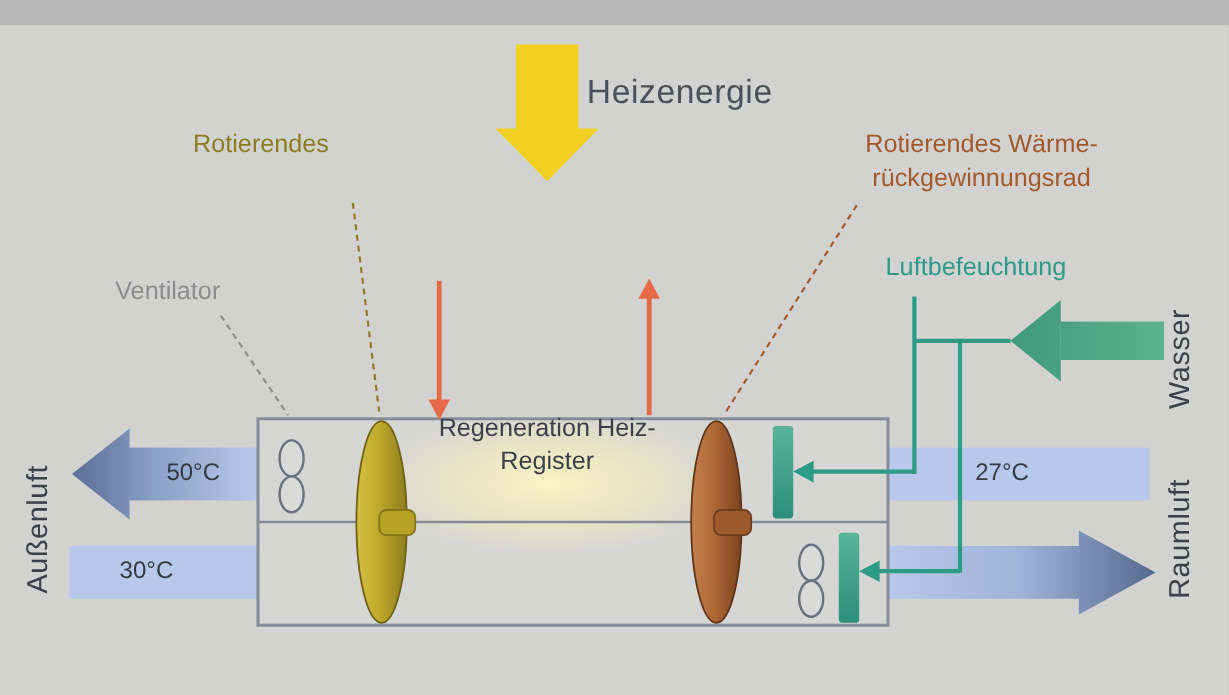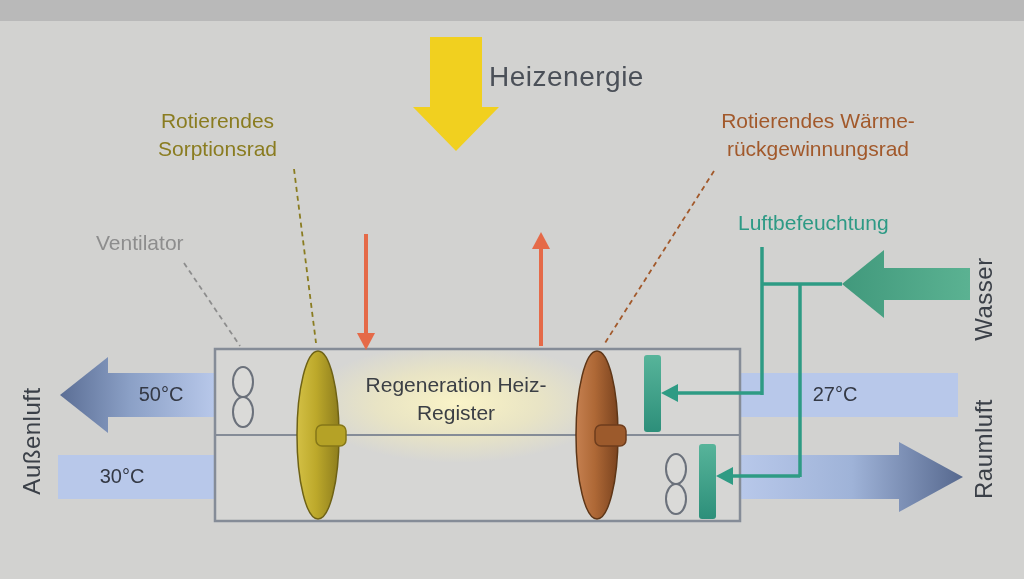--- a/index.html
+++ b/index.html
@@ -139,34 +139,33 @@
     <line x1="294" y1="148" x2="316" y2="322" stroke="#8a7c20" stroke-width="1.8" stroke-dasharray="5 4"></line>
     <line x1="184" y1="242" x2="240" y2="325" stroke="#8d8d8d" stroke-width="1.8" stroke-dasharray="5 4"></line>
     <line x1="714" y1="150" x2="605" y2="322" stroke="#a2592b" stroke-width="1.8" stroke-dasharray="5 4"></line>
   </svg>
 
   <div class="lbl heizenergie" style="left:489px;top:40px;">Heizenergie</div>
 
 
   <div class="lbl olive center" style="left:120px;top:86px;width:195px;">
     <div>Rotierendes</div>
-    <div>Sorptionsrad</div>
   </div>
 
   <div class="lbl copper center" style="left:698px;top:86px;width:240px;">
     <div>Rotierendes Wärme-</div>
     <div>rückgewinnungsrad</div>
   </div>
 
   <div class="lbl gray" style="left:96px;top:210px;">Ventilator</div>
 
   <div class="lbl teal" style="left:738px;top:190px;text-align:right;">Luftbefeuchtung</div>
 
 
-  <div class="lbl dark center" style="left:332px;top:350px;width:248px;">
+  <div class="lbl dark center" style="left:332px;top:322px;width:248px;">
     <div>Regeneration Heiz-</div>
     <div>Register</div>
   </div>
 
   <div class="lbl temp center" style="left:107px;top:362px;width:108px;">50°C</div>
   <div class="lbl temp center" style="left:58px;top:444px;width:128px;">30°C</div>
   <div class="lbl temp center" style="left:770px;top:362px;width:130px;">27°C</div>
 
   <div class="lbl side rot" style="left:-48px;top:406px;width:160px;height:28px;">Außenluft</div>
   <div class="lbl side rot" style="left:929px;top:264px;width:110px;height:28px;">Wasser</div>

